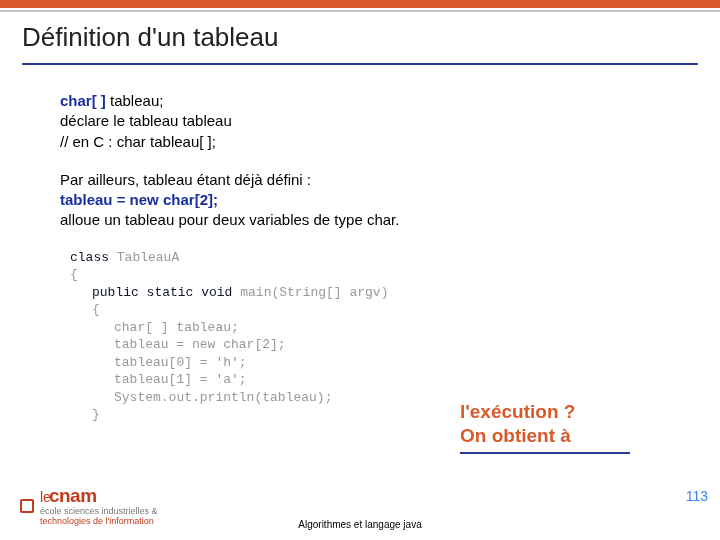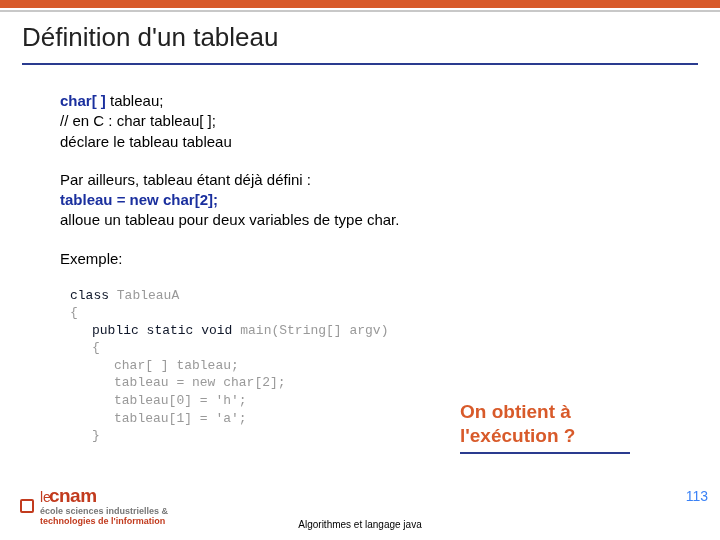--- a/index.html
+++ b/index.html
@@ -14,21 +14,21 @@
   .kw { color: #1a2f9e; font-weight: bold; }
   .blk { margin-bottom: 18px; }
   .code { font-family: "Courier New", monospace; font-size: 13px; margin-left: 10px; color: #999; line-height: 1.35; }
   .code .ckw { color: #0f172a; font-weight: normal; }
   .callout { position: absolute; right: 90px; top: 400px; width: 170px; text-align: left; }
   .callout div { font-size: 19px; font-weight: bold; color: #d85a2a; line-height: 1.25; }
   .cunder { height: 2px; background: #2a3b8f; margin-top: 4px; }
   .footer { position: absolute; bottom: 2px; left: 0; right: 0; }
   .logo { position: absolute; left: 20px; bottom: 6px; }
   .logo-row { display: flex; align-items: center; gap: 6px; }
-  .logo-txt { font-size: 9px; color: #777; line-height: 1.05; font-weight: bold; }
+  .logo-txt { font-size: 9px; color: #777; line-height: 1.05; }
   .logo-cnam { font-size: 19px; font-weight: bold; color: #c23b1e; letter-spacing: -0.5px; }
   .logo-le { font-size: 14px; color: #c23b1e; margin-right: -2px; }
   .foot-center { text-align: center; font-size: 10px; color: #000; }
   .pagenum { position: absolute; right: 12px; bottom: 28px; font-size: 14px; color: #3b82f6; }
 </style>
 </head>
 <body>
 
 <div class="slide">
   <div class="topbar"></div>
@@ -36,50 +36,48 @@
   <div class="title-wrap">
     <div class="title">Définition d'un tableau</div>
   </div>
   <div class="underline"></div>
 
   <div class="body">
     <div class="blk">
       <div>
         <span class="kw">char[ ]</span><span> tableau;</span>
       </div>
+      <div>déclare le tableau tableau</div>
       <div> // en C : char tableau[ ];</div>
-      <div>déclare le tableau tableau</div>
     </div>
 
     <div class="blk">
       <div>Par ailleurs, tableau étant déjà défini :</div>
       <div class="kw">tableau = new char[2];</div>
       <div>alloue un tableau pour deux variables de type char.</div>
     </div>
 
-    <div class="blk">
-      <div>Exemple:</div>
-    </div>
 
     <div class="code">
       <div><span class="ckw">class</span><span> TableauA</span></div>
       <div>{</div>
       <div style="padding-left:22px"><span class="ckw">public static void</span><span> main(String[] argv)</span></div>
       <div style="padding-left:22px">{</div>
       <div style="padding-left:44px">char[ ] tableau;</div>
       <div style="padding-left:44px">tableau = new char[2];</div>
       <div style="padding-left:44px">tableau[0] = 'h';</div>
       <div style="padding-left:44px">tableau[1] = 'a';</div>
+      <div style="padding-left:44px">System.out.println(tableau);</div>
       <div style="padding-left:22px">}</div>
     </div>
   </div>
 
   <div class="callout">
+    <div>l'exécution ?</div>
     <div>On obtient à</div>
-    <div>l'exécution ?</div>
     <div class="cunder"></div>
   </div>
 
   <div class="pagenum">113</div>
 
   <div class="footer">
     <div class="foot-center">Algorithmes et langage java</div>
   </div>
 
   <div class="logo">

